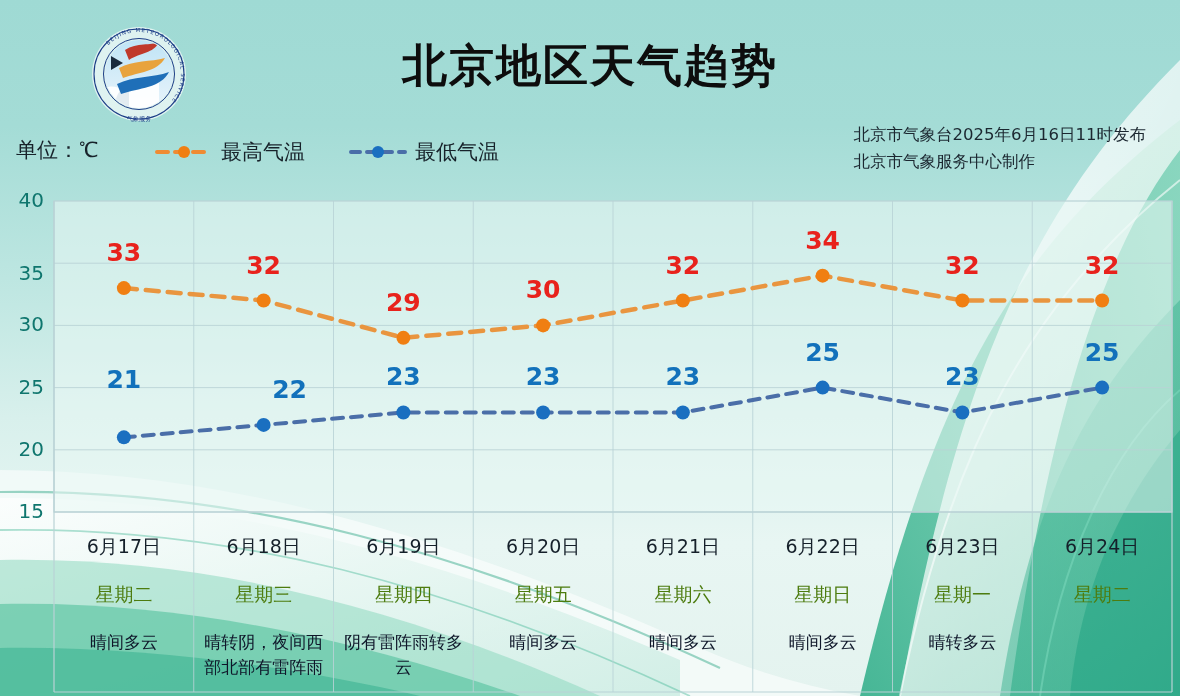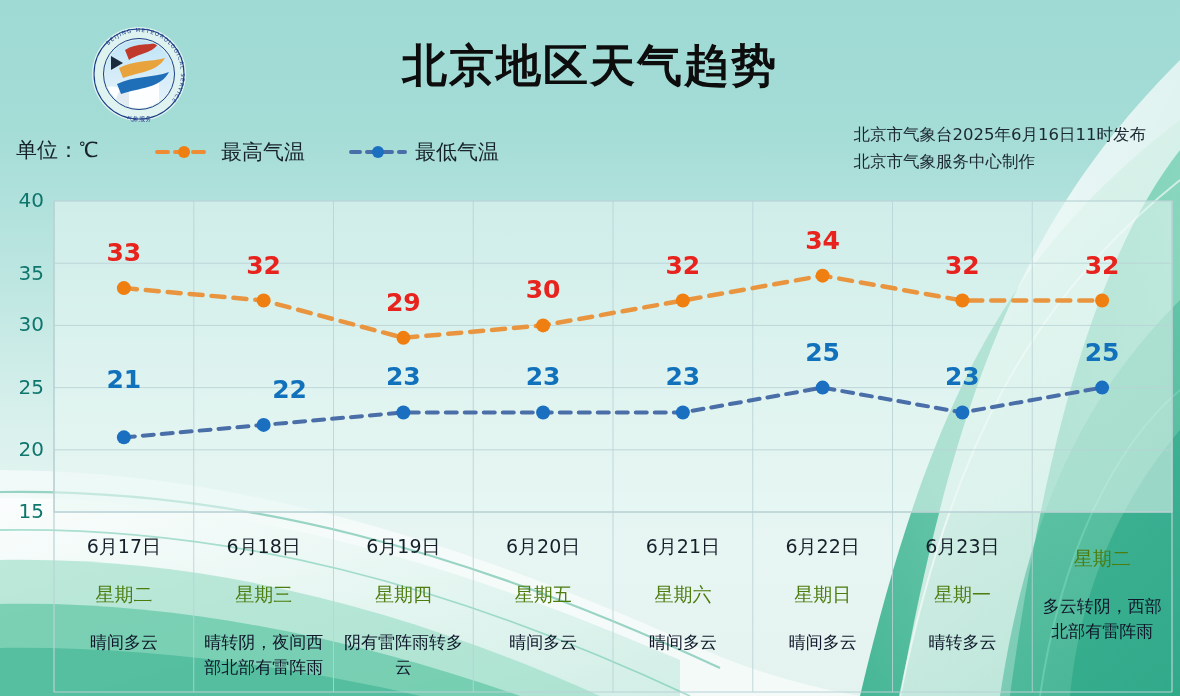--- a/index.html
+++ b/index.html
@@ -268,16 +268,16 @@
       <div class="date">6月22日</div>
       <div class="dow">星期日</div>
       <div class="cond">晴间多云</div>
     </div>
     <div class="daycol">
       <div class="date">6月23日</div>
       <div class="dow">星期一</div>
       <div class="cond">晴转多云</div>
     </div>
     <div class="daycol">
+      <div class="date">6月24日</div>
       <div class="dow">星期二</div>
-      <div class="cond">多云转阴，西部北部有雷阵雨</div>
     </div>
   </div>
 
 </body></html>

